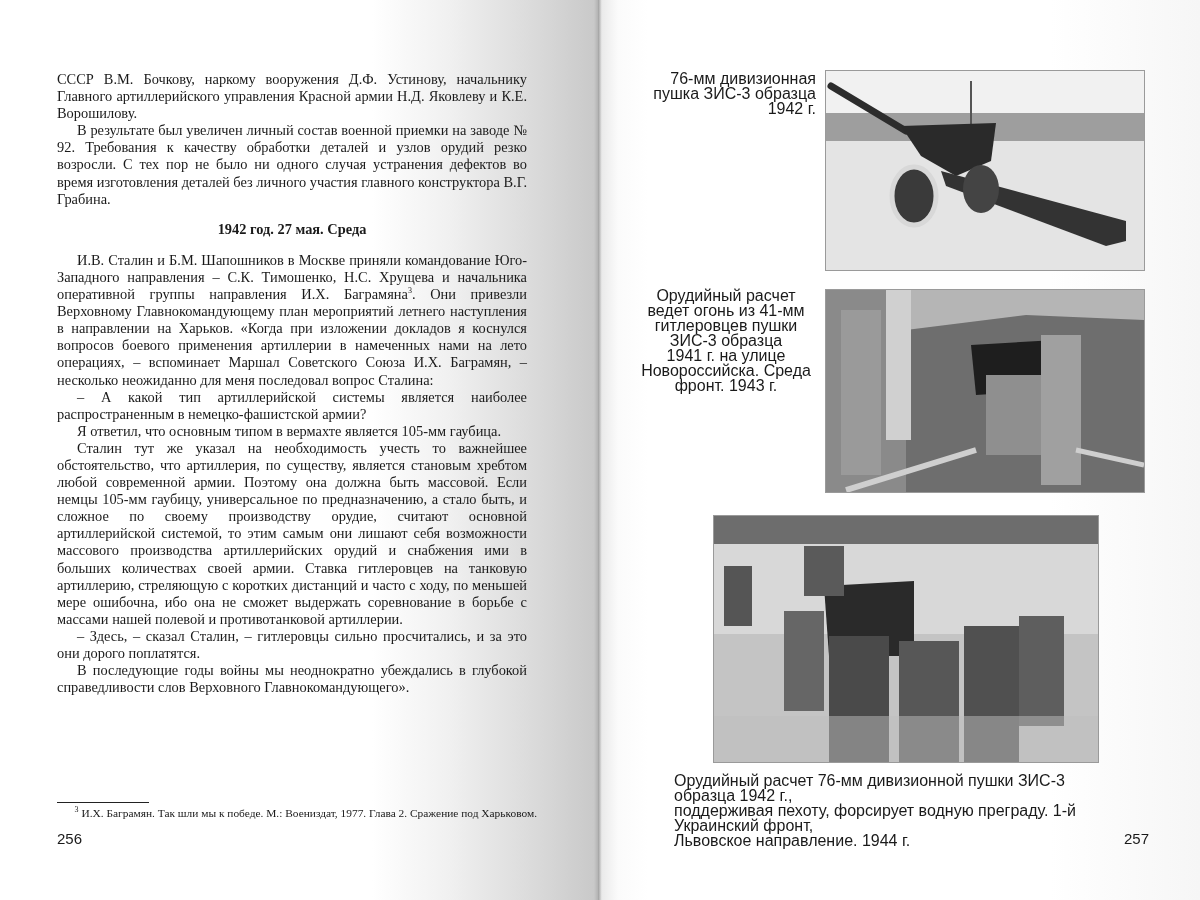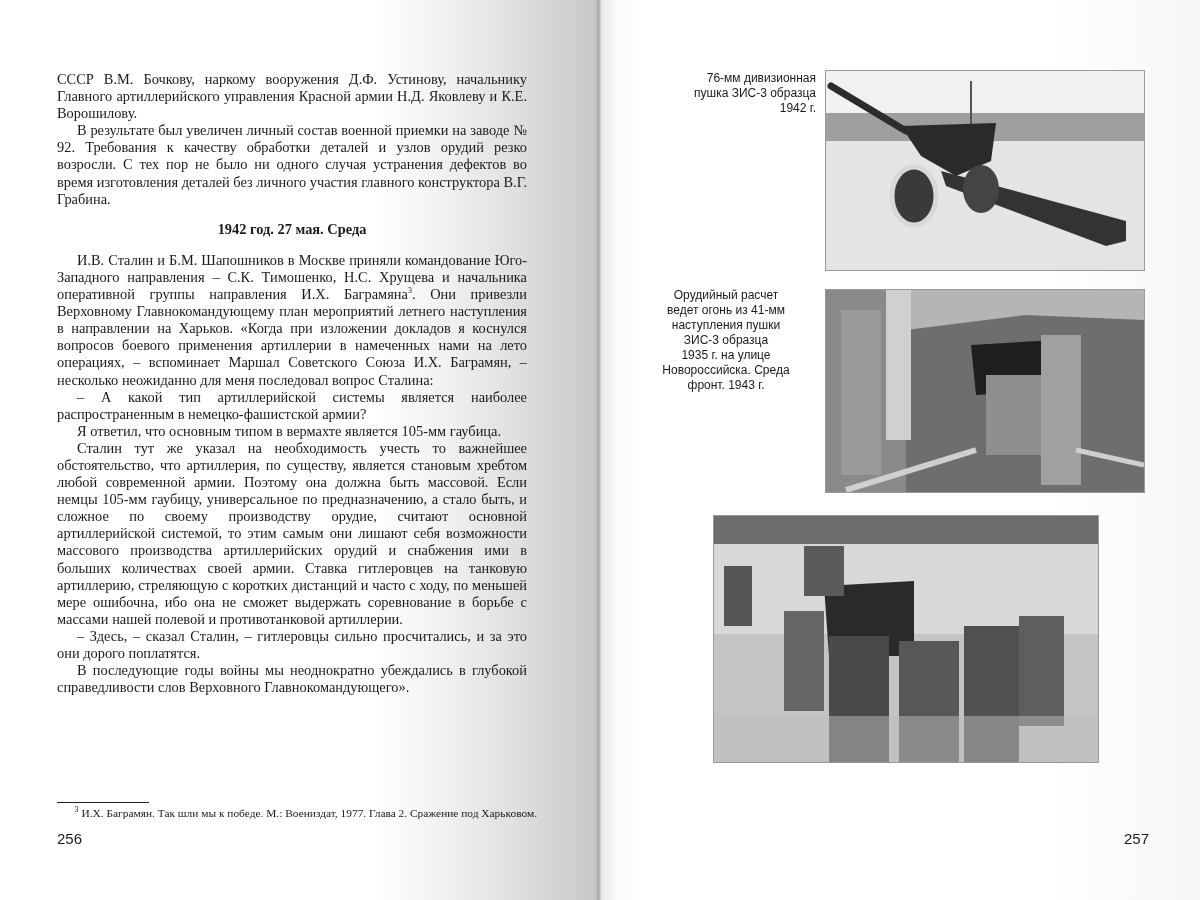--- a/index.html
+++ b/index.html
@@ -18,21 +18,21 @@
     .body-text { position: absolute; left: 57px; top: 71px; width: 470px; font-size: 14.4px; line-height: 17.1px; text-align: justify; }
     .body-text p { margin: 0; }
     .body-text p.ind { text-indent: 20px; }
     .body-text .heading { text-align: center; font-weight: bold; margin: 13px 0 14px 0; text-indent: 0; }
     sup { font-size: 8px; line-height: 0; vertical-align: super; }
     .fn-rule { position: absolute; left: 57px; top: 802px; width: 92px; height: 1px; background: #222; }
     .footnote { position: absolute; left: 57px; top: 806px; width: 480px; font-size: 11.4px; line-height: 14px; white-space: nowrap; }
     .page-num { position: absolute; font-size: 15px; top: 830px; }
     .pn-left { left: 57px; }
     .pn-right { left: 524px; }
-    .caption { position: absolute; font-size: 12px; line-height: 15px; }
+    .caption { position: absolute; font-size: 16px; line-height: 15px; }
     .cap1 { right: 384px; top: 71px; text-align: right; width: 180px; }
     .cap2 { right: 384px; top: 288px; text-align: center; width: 180px; }
     .cap3 { left: 74px; top: 773px; width: 450px; text-align: left; }
     .photo { position: absolute; border: 1px solid #9a9a9a; overflow: hidden; }
     .photo svg { display: block; width: 100%; height: 100%; }
     .ph1 { left: 225px; top: 70px; width: 318px; height: 199px; }
     .ph2 { left: 225px; top: 289px; width: 318px; height: 202px; }
     .ph3 { left: 113px; top: 515px; width: 384px; height: 246px; }
     .spine { position: absolute; left: 598px; top: 0; width: 4px; height: 900px; background: linear-gradient(to right, #9e9e9e, #c4c4c4, #eeeeee); }
   </style>
@@ -73,23 +73,23 @@
       <polygon points="75,55 170,52 165,90 130,105 95,85" fill="#2a2a2a"></polygon>
       <polygon points="115,100 300,150 300,170 280,175 120,115" fill="#333"></polygon>
       <ellipse cx="88" cy="125" rx="22" ry="29" fill="#3a3a3a" stroke="#d8d8d8" stroke-width="5"></ellipse>
       <ellipse cx="155" cy="118" rx="18" ry="24" fill="#444"></ellipse>
     </svg>
   </div>
 
   <div class="caption cap2 sans">
     <div>Орудийный расчет</div>
     <div>ведет огонь из 41-мм</div>
-    <div>наступления пушки</div>
+    <div>гитлеровцев пушки</div>
     <div>ЗИС-3 образца</div>
-    <div>1935 г. на улице</div>
+    <div>1941 г. на улице</div>
     <div>Новороссийска. Среда</div>
     <div>фронт. 1943 г.</div>
   </div>
   <div class="photo ph2">
     <svg viewBox="0 0 318 202" preserveAspectRatio="none">
       <rect width="318" height="202" fill="#6e6e6e"></rect>
       <polygon points="80,0 318,0 318,30 200,25 80,40" fill="#b5b5b5"></polygon>
       <rect x="0" y="0" width="80" height="202" fill="#8a8a8a"></rect>
       <rect x="60" y="0" width="25" height="150" fill="#d0d0d0"></rect>
       <rect x="15" y="20" width="40" height="165" fill="#9a9a9a"></rect>
@@ -110,16 +110,21 @@
       <rect x="10" y="50" width="28" height="60" fill="#555"></rect>
       <rect x="70" y="95" width="40" height="100" fill="#666"></rect>
       <rect x="115" y="120" width="60" height="126" fill="#4a4a4a"></rect>
       <rect x="185" y="125" width="60" height="121" fill="#575757"></rect>
       <rect x="250" y="110" width="55" height="136" fill="#505050"></rect>
       <rect x="305" y="100" width="45" height="110" fill="#5e5e5e"></rect>
       <rect x="90" y="30" width="40" height="50" fill="#5a5a5a"></rect>
       <rect y="200" width="384" height="46" fill="#bdbdbd" opacity="0.5"></rect>
     </svg>
   </div>
+  <div class="caption cap3 sans">
+    <div>Орудийный расчет 76-мм дивизионной пушки ЗИС-3 образца 1942 г.,</div>
+    <div>поддерживая пехоту, форсирует водную преграду. 1-й Украинский фронт,</div>
+    <div>Львовское направление. 1944 г.</div>
+  </div>
   <div class="page-num pn-right sans">257</div>
 </div>
 
 <div class="spine"></div>
 
 </body></html>

